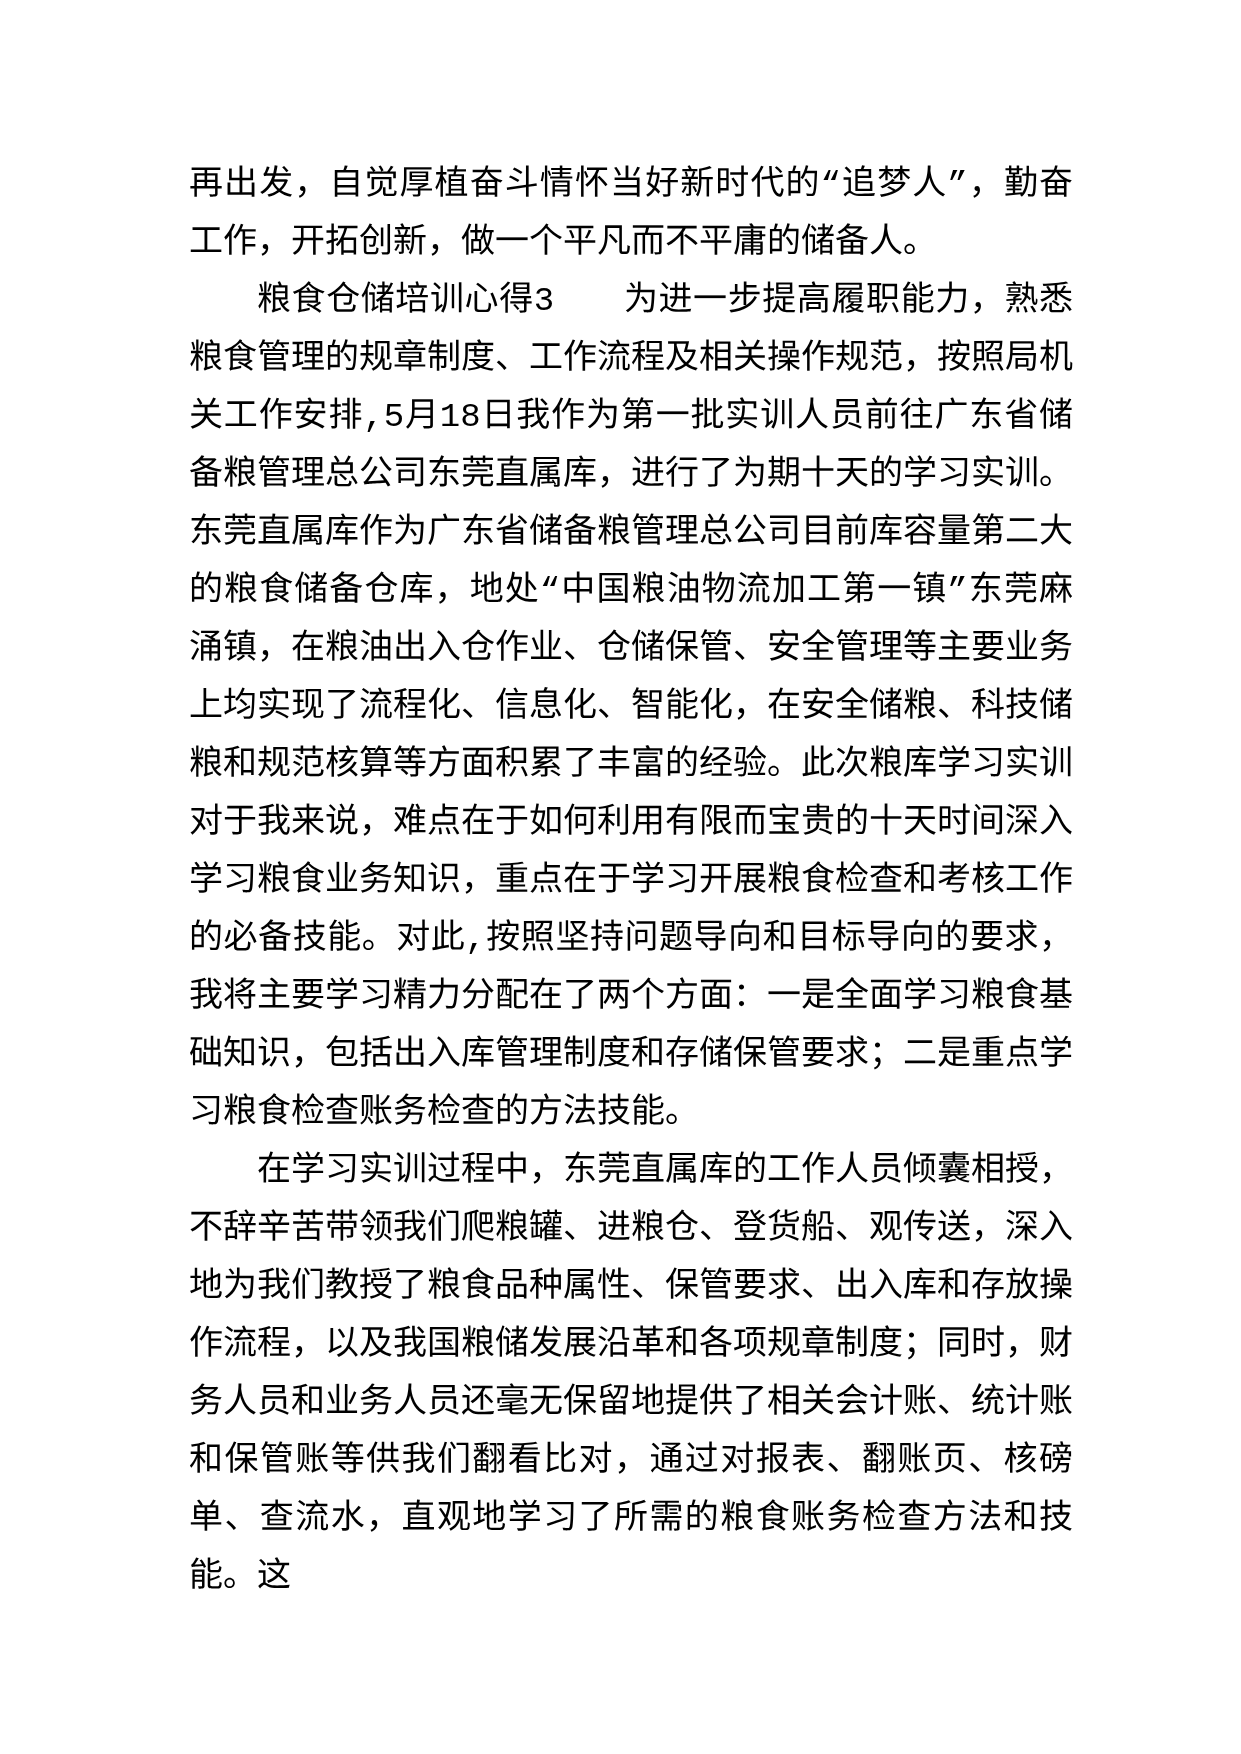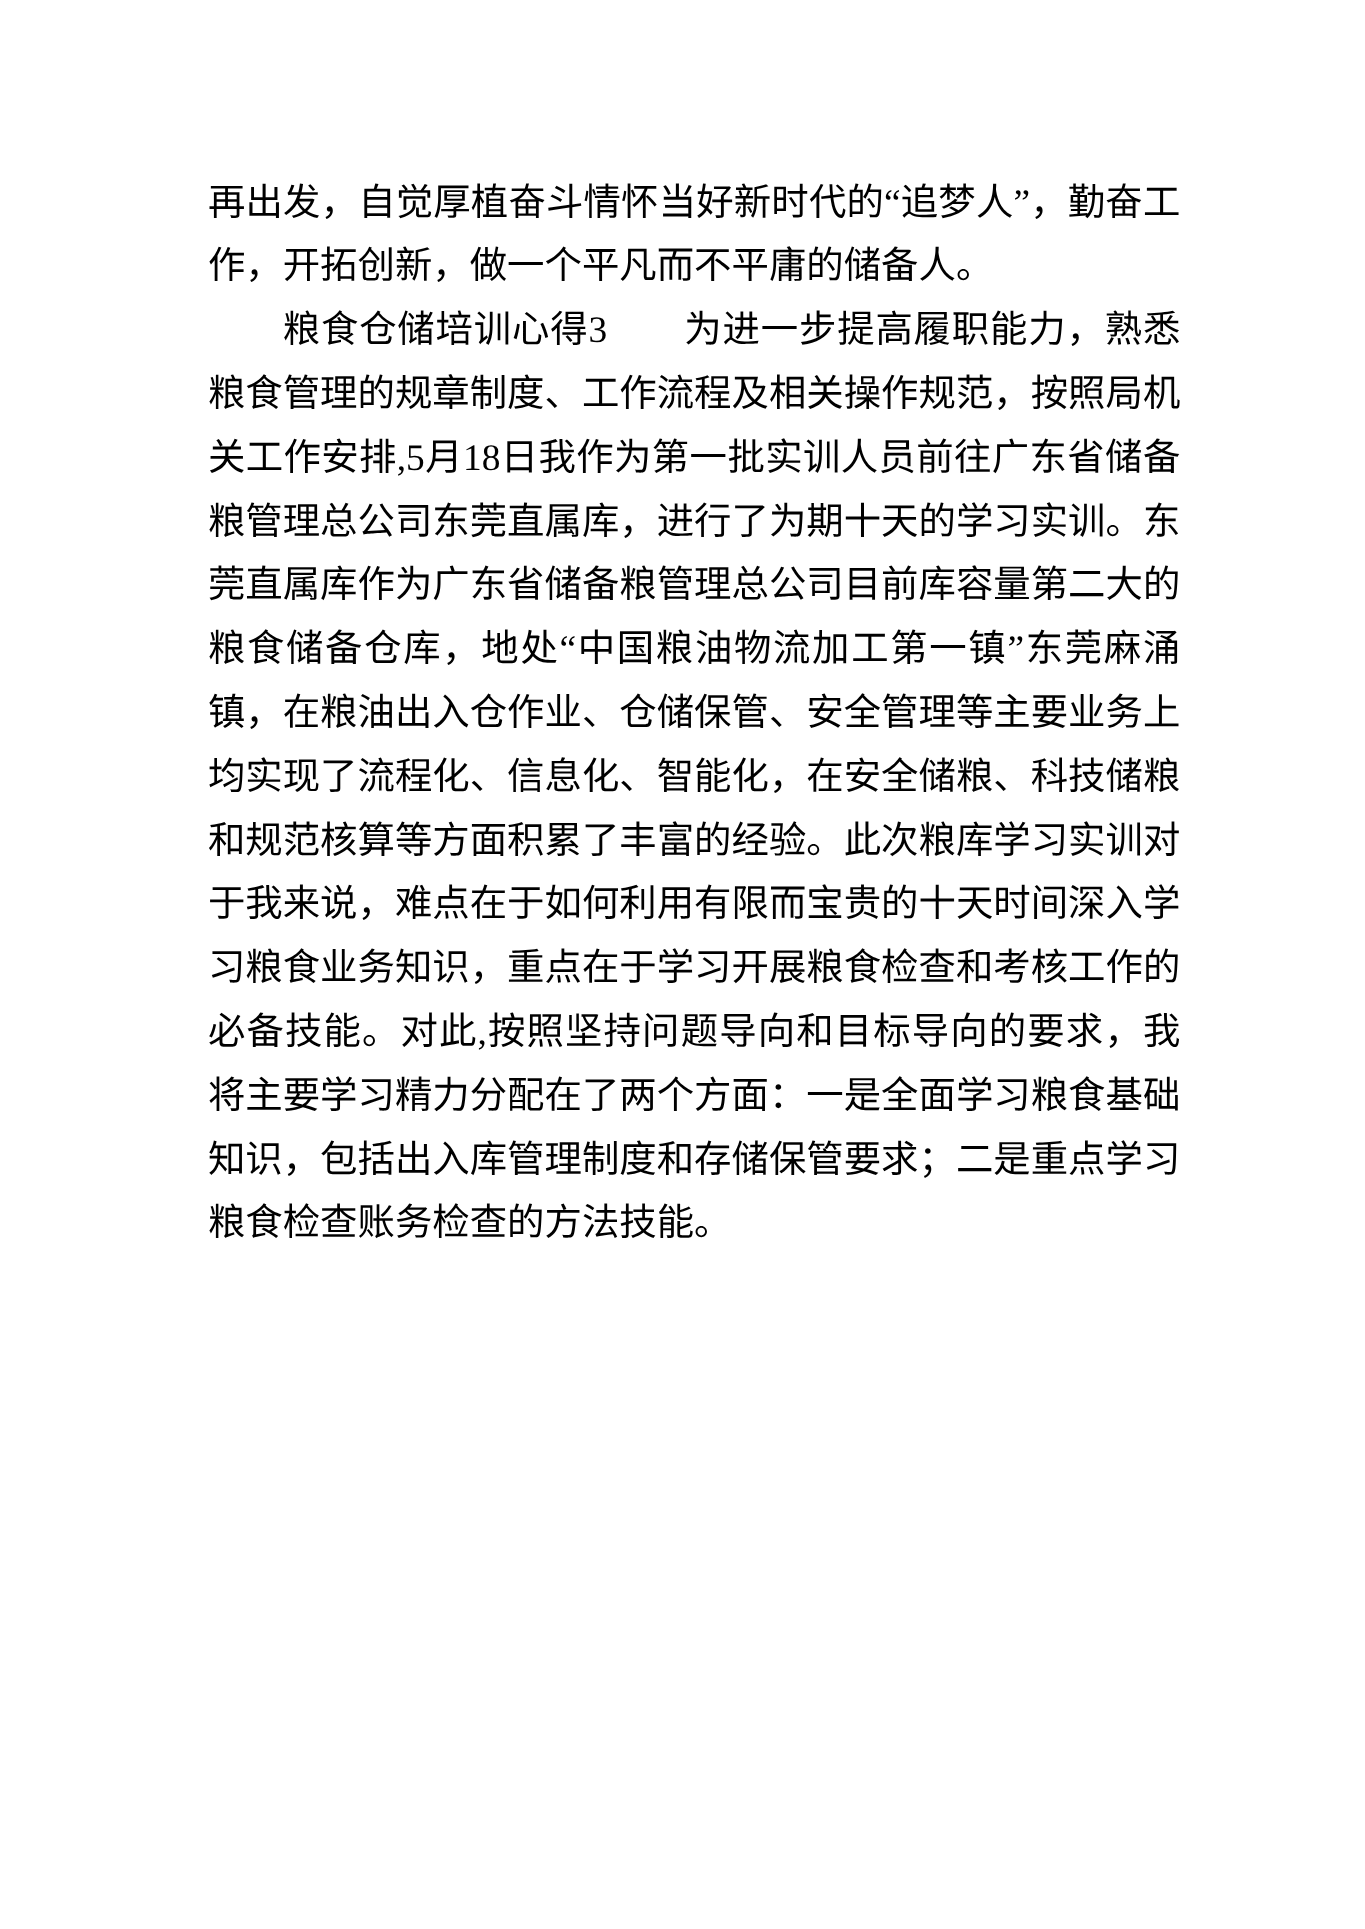--- a/index.html
+++ b/index.html
@@ -24,26 +24,28 @@
   .doc-body p {
     margin: 0;
     padding: 0;
     font-size: 34px;
     line-height: 58px;
     letter-spacing: 0;
     text-align: justify;
     text-justify: inter-ideograph;
     word-break: break-all;
     color: #000000;
+    font-family: Liberation Mono, monospace;
   }
   .doc-body p.indent {
     text-indent: 2em;
   }
 </style>
 </head>
 <body>
 
 <div class="page">
   <div class="doc-body">
     <p>再出发，自觉厚植奋斗情怀当好新时代的“追梦人”，勤奋工作，开拓创新，做一个平凡而不平庸的储备人。</p>
     <p class="indent">粮食仓储培训心得3　　为进一步提高履职能力，熟悉粮食管理的规章制度、工作流程及相关操作规范，按照局机关工作安排,5月18日我作为第一批实训人员前往广东省储备粮管理总公司东莞直属库，进行了为期十天的学习实训。东莞直属库作为广东省储备粮管理总公司目前库容量第二大的粮食储备仓库，地处“中国粮油物流加工第一镇”东莞麻涌镇，在粮油出入仓作业、仓储保管、安全管理等主要业务上均实现了流程化、信息化、智能化，在安全储粮、科技储粮和规范核算等方面积累了丰富的经验。此次粮库学习实训对于我来说，难点在于如何利用有限而宝贵的十天时间深入学习粮食业务知识，重点在于学习开展粮食检查和考核工作的必备技能。对此,按照坚持问题导向和目标导向的要求，我将主要学习精力分配在了两个方面：一是全面学习粮食基础知识，包括出入库管理制度和存储保管要求；二是重点学习粮食检查账务检查的方法技能。</p>
+    <p class="indent">在学习实训过程中，东莞直属库的工作人员倾囊相授，不辞辛苦带领我们爬粮罐、进粮仓、登货船、观传送，深入地为我们教授了粮食品种属性、保管要求、出入库和存放操作流程，以及我国粮储发展沿革和各项规章制度；同时，财务人员和业务人员还毫无保留地提供了相关会计账、统计账和保管账等供我们翻看比对，通过对报表、翻账页、核磅单、查流水，直观地学习了所需的粮食账务检查方法和技能。这</p>
   </div>
 </div>
 
 </body></html>

